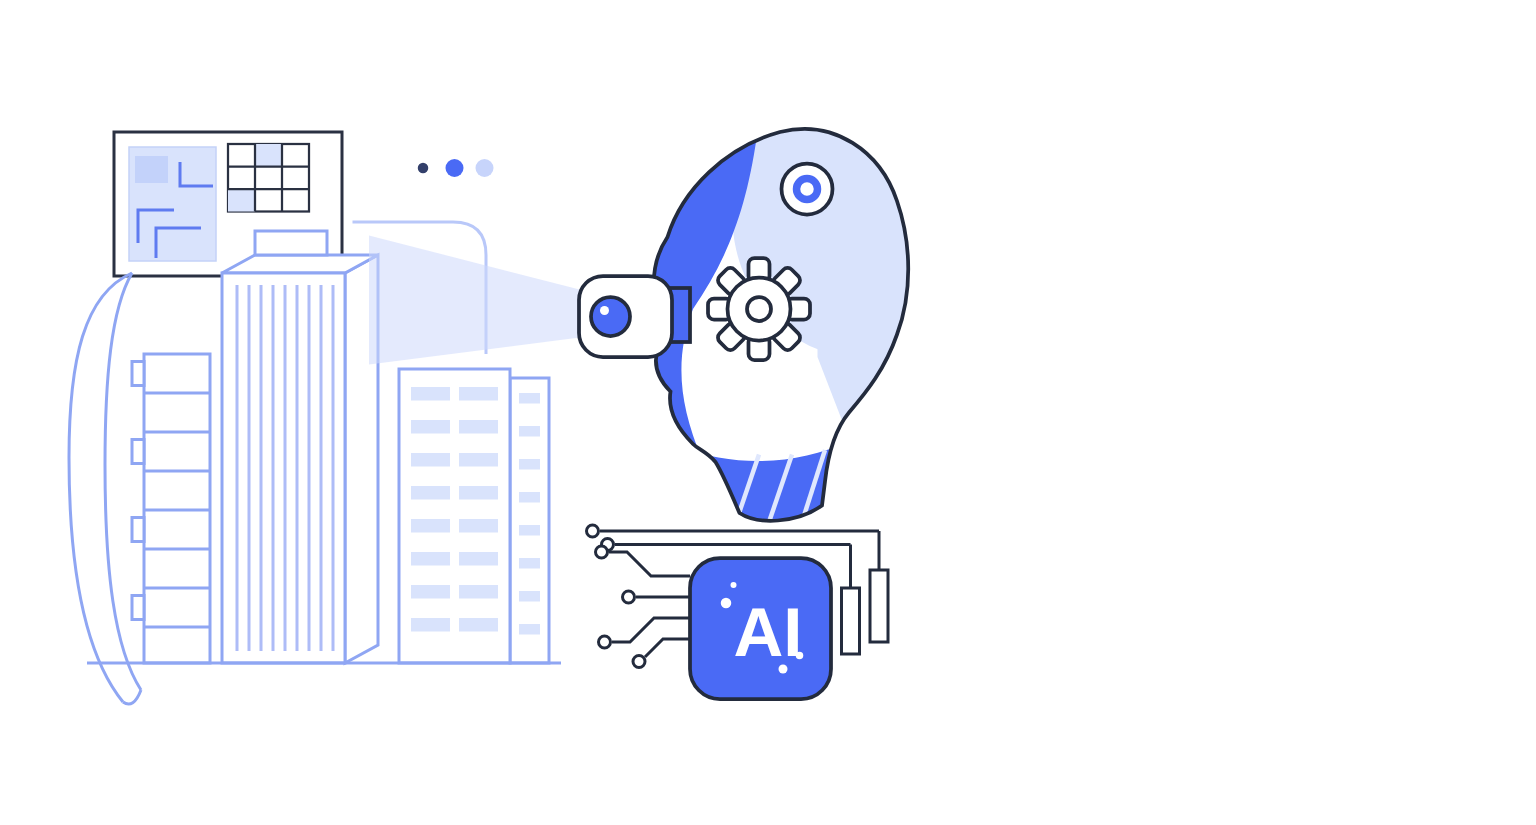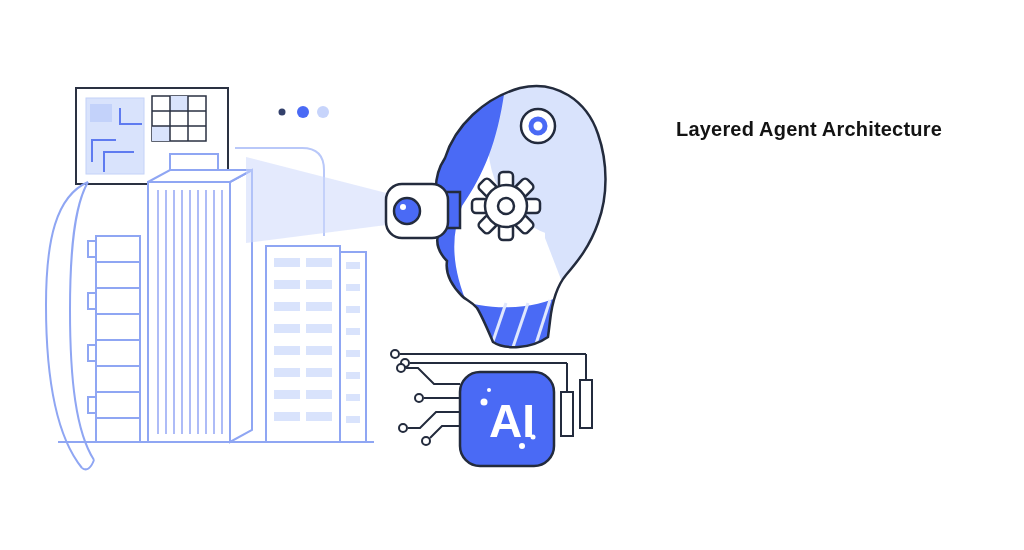--- a/index.html
+++ b/index.html
@@ -179,18 +179,15 @@
           <circle cx="401" cy="368" r="4"></circle>
           <circle cx="419" cy="398" r="4"></circle>
           <circle cx="403" cy="428" r="4"></circle>
           <circle cx="426" cy="441" r="4"></circle>
         </g>
       </g>
     </svg>
   </div>
 
   <div class="arch-list">
-    <div class="arch-item">
-      <span>Layered Agent Architecture</span>
-    </div>
   </div>
 
 </div>
 
 </body></html>

